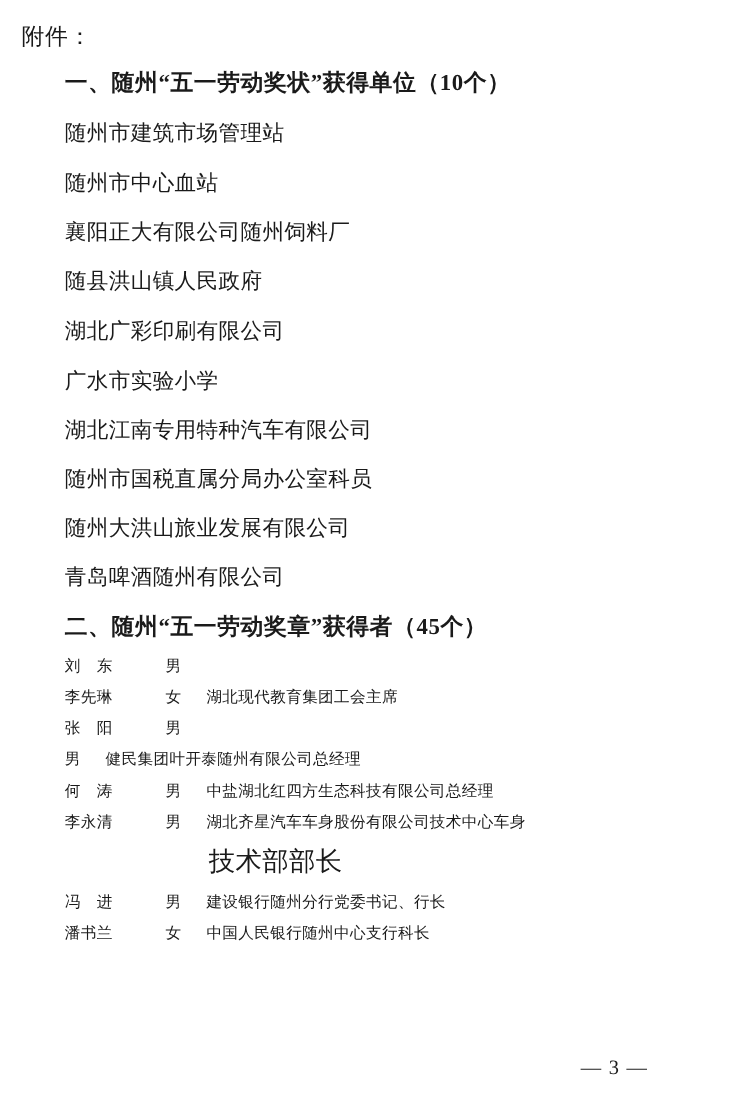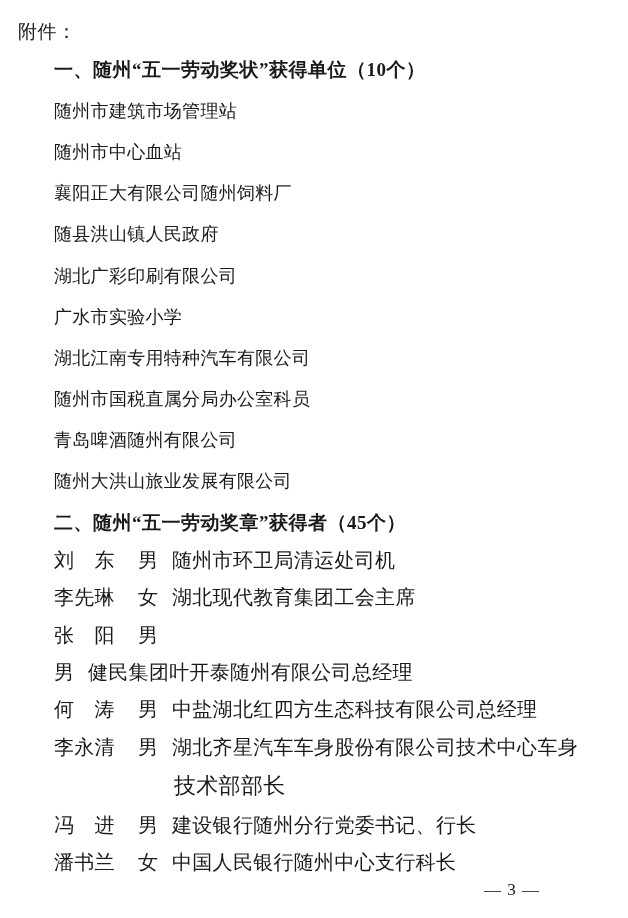--- a/index.html
+++ b/index.html
@@ -38,21 +38,21 @@
   }
   .entry {
     font-size: 18px;
     line-height: 1.62;
     padding-left: 36px;
     margin: 12px 0;
     letter-spacing: 0.3px;
     white-space: nowrap;
   }
   .person {
-    font-size: 20px;
+    font-size: 13px;
     line-height: 1.62;
     padding-left: 36px;
     margin: 5px 0;
     letter-spacing: 0.3px;
     white-space: nowrap;
     display: flex;
     align-items: center;
   }
   .person .nm {
     display: inline-block;
@@ -93,29 +93,28 @@
   <div class="section-heading">一、随州“五一劳动奖状”获得单位（10个）</div>
 
   <div class="entry">随州市建筑市场管理站</div>
   <div class="entry">随州市中心血站</div>
   <div class="entry">襄阳正大有限公司随州饲料厂</div>
   <div class="entry">随县洪山镇人民政府</div>
   <div class="entry">湖北广彩印刷有限公司</div>
   <div class="entry">广水市实验小学</div>
   <div class="entry">湖北江南专用特种汽车有限公司</div>
   <div class="entry">随州市国税直属分局办公室科员</div>
+  <div class="entry">随州大洪山旅业发展有限公司</div>
   <div class="entry">青岛啤酒随州有限公司</div>
-  <div class="entry">随州大洪山旅业发展有限公司</div>
 
   <div class="section-heading">二、随州“五一劳动奖章”获得者（45个）</div>
 
   <div class="person">
     <span class="nm">刘　东</span>
     <span class="sx">男</span>
-    <span class="org">随州市环卫局清运处司机</span>
   </div>
 
   <div class="person">
     <span class="nm">李先琳</span>
     <span class="sx">女</span>
     <span class="org">湖北现代教育集团工会主席</span>
   </div>
 
   <div class="person">
     <span class="nm">张　阳</span>

